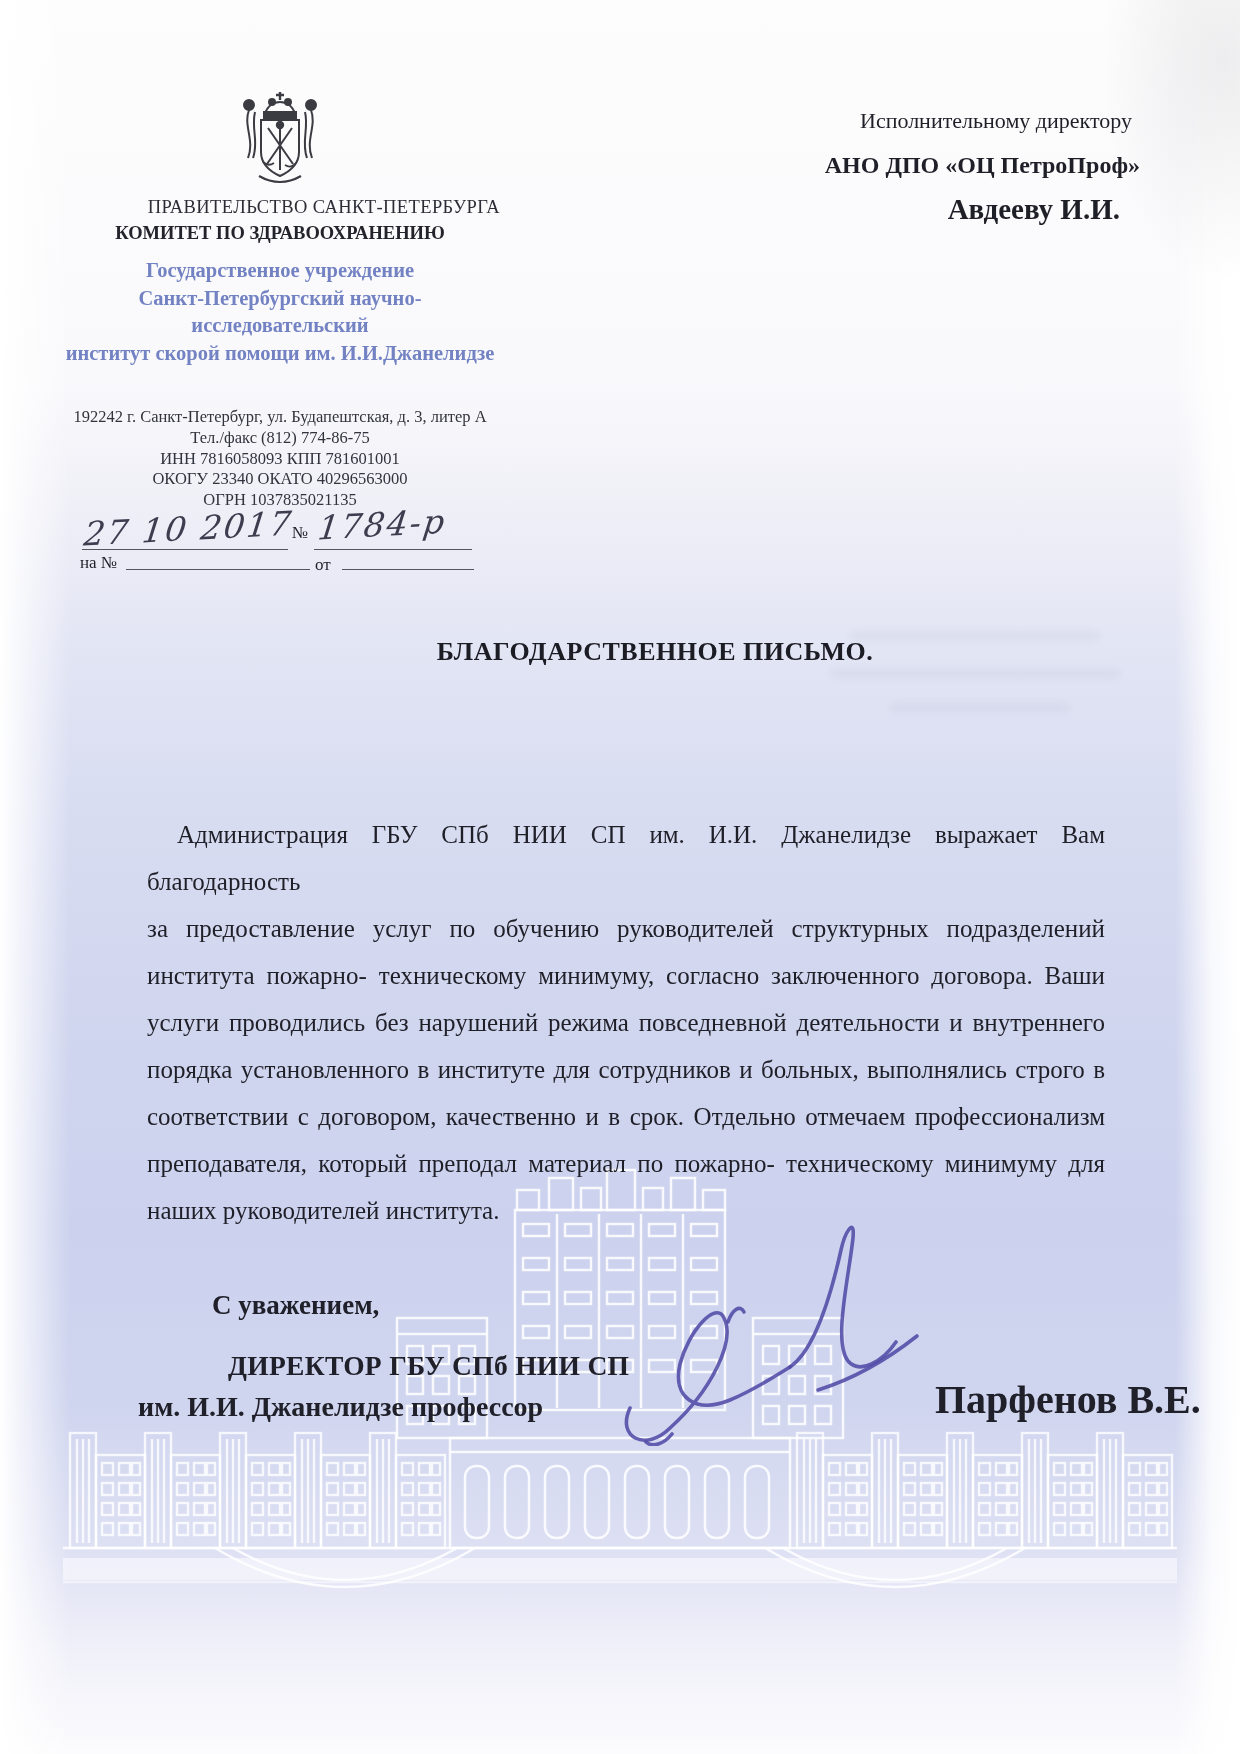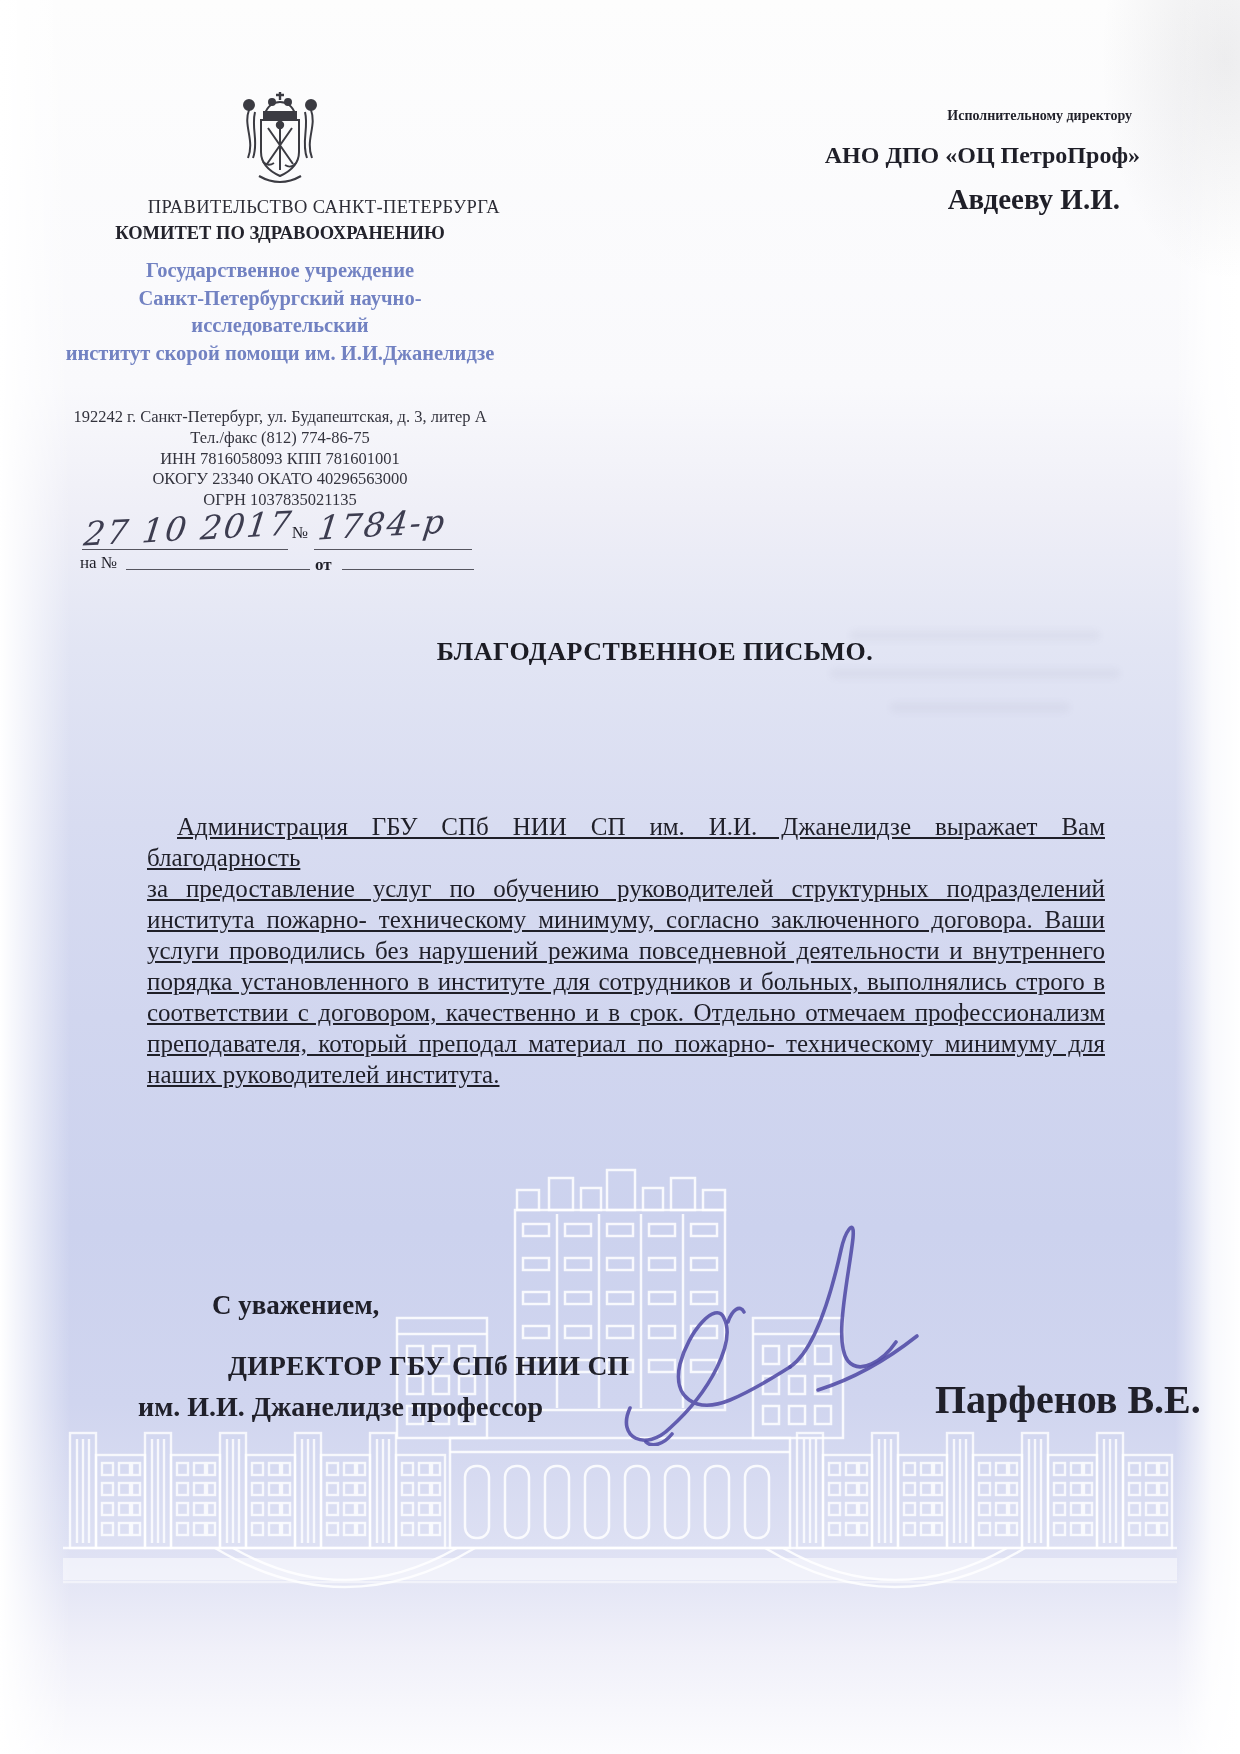--- a/index.html
+++ b/index.html
@@ -36,51 +36,51 @@
   
   .lh-left{position:absolute; left:60px; top:88px; width:440px; text-align:center; z-index:3;}
   .emblem{display:block; margin:0 auto;}
   .gov-line{margin-top:5px; font-size:18.5px; letter-spacing:.4px; color:#2d2d36;text-align:right;}
   .committee-line{margin-top:5px; font-size:18.5px; font-weight:bold; color:#23232c;}
   .org-block{margin-top:13px; font-weight:bold; font-size:20.5px; line-height:27.5px; color:#7282c2;}
   .addr-block{margin-top:40px; font-size:16.5px; line-height:20.8px; color:#33333d;}
 
   
   .recipient{position:absolute; left:640px; top:108px; width:500px; text-align:right; z-index:3;}
-  .recipient .r1{font-size:14px; font-weight:bold; padding-right:8px;}
+  .recipient .r1{font-size:22px; font-weight:normal; padding-right:8px;}
   .recipient .r2{margin-top:18px; font-size:24px; font-weight:bold;}
   .recipient .r3{margin-top:14px; font-size:29px; font-weight:bold; padding-right:20px;}
 
   
   .ref{position:absolute; left:60px; top:505px; width:480px; height:85px; z-index:3; font-size:17px;}
   .ref .rule{position:absolute; border-bottom:1.6px solid #55555f;}
   .hand{
     font-family:"DejaVu Serif", serif; font-style:italic;
     color:#3d3d50; transform:rotate(-3deg) skewX(-10deg);
     letter-spacing:2px; white-space:nowrap;
   }
   .ref .date{position:absolute; left:24px; top:4px; font-size:33px;}
   .ref .num-sign{position:absolute; left:232px; top:18px;}
   .ref .number{position:absolute; left:258px; top:0px; font-size:33px;}
   .ref .l1{left:22px; top:44px; width:206px;}
   .ref .l2{left:254px; top:44px; width:158px;}
   .ref .on-no{position:absolute; left:20px; top:48px;}
-  .ref .ot{position:absolute; left:255px; top:50px;font-weight:bold;}
+  .ref .ot{position:absolute; left:255px; top:50px;}
   .ref .l3{left:66px; top:64px; width:184px;}
   .ref .l4{left:282px; top:64px; width:132px;}
 
   .title{
     position:absolute; left:55px; top:637px; width:1200px; text-align:center;
     font-size:26px; font-weight:bold; letter-spacing:.5px; z-index:3; color:#1c1c24;
   }
 
   .body-p{position:absolute; left:147px; width:958px; z-index:3; font-size:25px;}
   .p1{top:811px;}
   .p2{top:1108px;}
-  .line{line-height:31px; text-align:justify; text-align-last:justify; white-space:normal;text-decoration:underline;}
+  .line{line-height:47px; text-align:justify; text-align-last:justify; white-space:normal;}
   .line.last{text-align-last:left;}
   .line.indent1{text-indent:30px;}
   .line.indent2{text-indent:24px;}
 
   .closing{position:absolute; z-index:3; font-weight:bold; color:#20202a;}
   .regards{left:212px; top:1290px; font-size:27px;}
   .pos1{left:228px; top:1350px; font-size:27.5px; letter-spacing:.3px;}
   .pos2{left:138px; top:1391px; font-size:28px;}
   .signer{left:935px; top:1376px; font-size:40px;}
 

